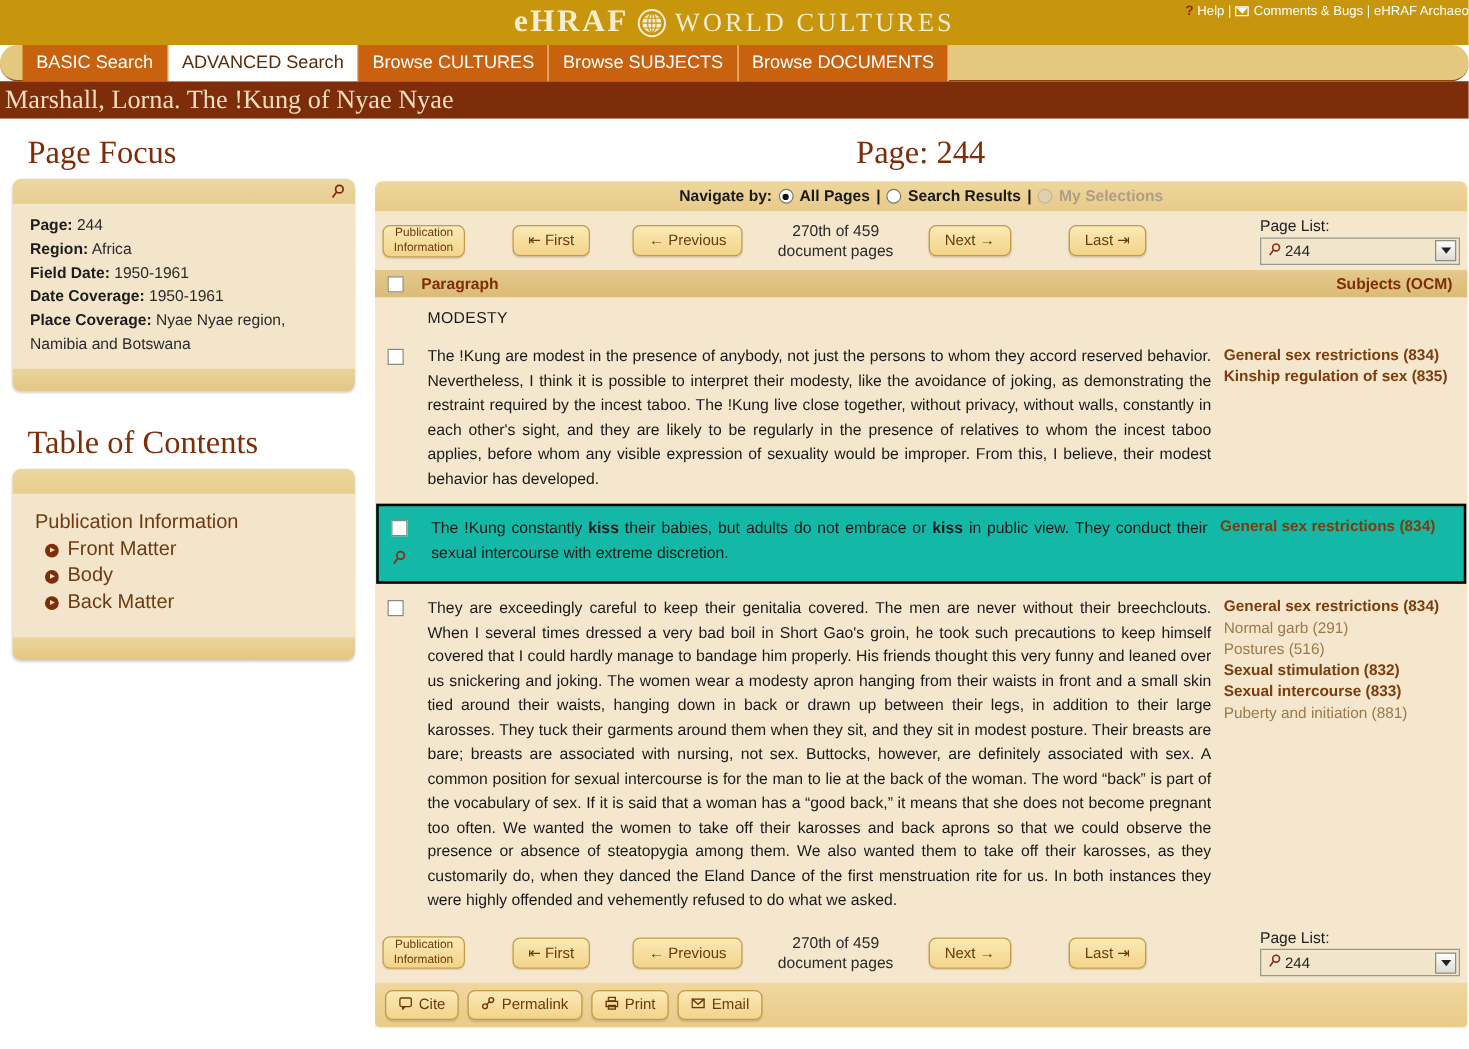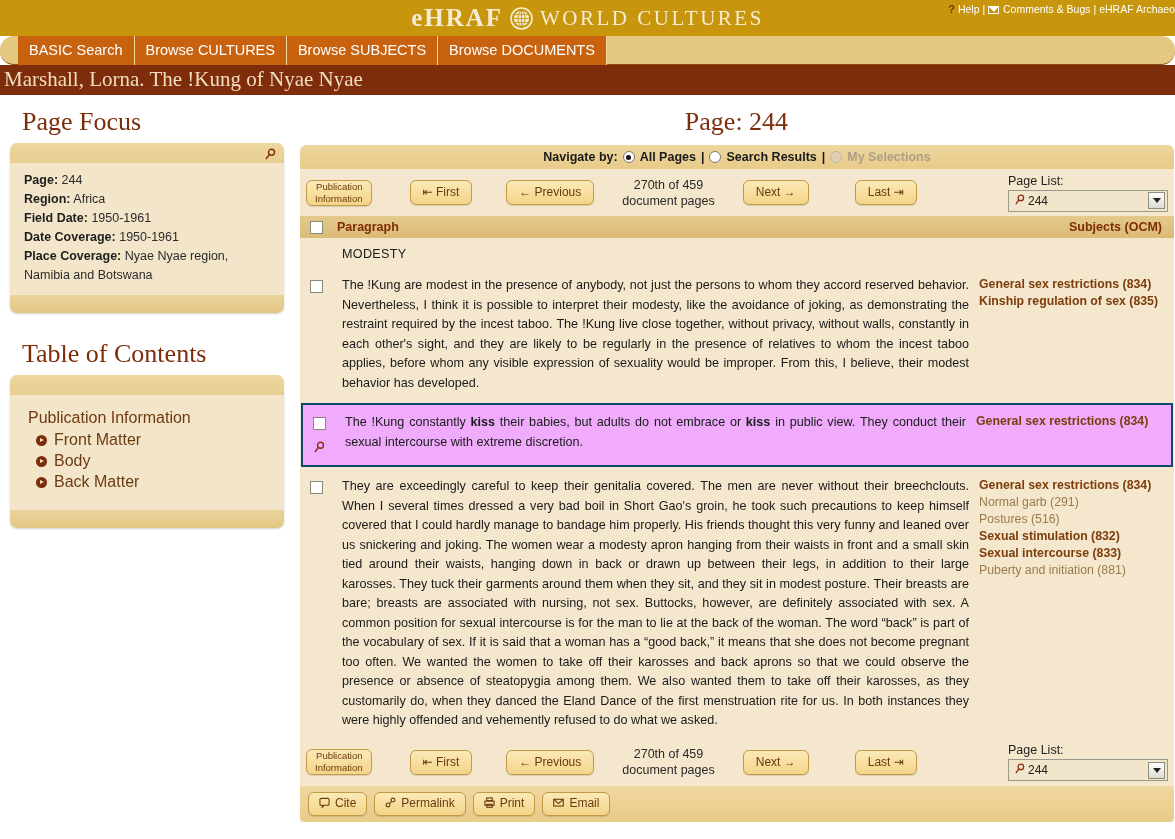--- a/index.html
+++ b/index.html
@@ -289,22 +289,22 @@
   .subjects {
     width: 185px; flex: 0 0 185px;
     font-size: 12.3px;
     line-height: 17px;
     color: #9a7a4c;
   }
   .subjects .s { cursor: pointer; }
   .subjects .s.bold { color: #7d3c0b; font-weight: bold; }
 
   .highlight-row {
-    border: 2px solid #0c4a6e;
-    background: #f0abfc;
+    border: 2px solid #000000;
+    background: #14b8a6;
     margin: 2px 1px;
   }
 
   .mag {
     display: inline-block;
     width: 12px; height: 12px;
   }
 
   .bottom-tools {
     background: linear-gradient(to bottom, #f0d79f, #e9cb8a);
@@ -345,20 +345,21 @@
     <span class="env-icon"></span>
     <a href="#">Comments &amp; Bugs</a>
     <span>|</span>
     <a href="#">eHRAF Archaeo</a>
   </div>
 </div>
 
 <div class="tabstrip">
   <div class="tabs">
     <div class="tab">BASIC Search</div>
+    <div class="tab active">ADVANCED Search</div>
     <div class="tab">Browse CULTURES</div>
     <div class="tab">Browse SUBJECTS</div>
     <div class="tab">Browse DOCUMENTS</div>
   </div>
 </div>
 
 <div class="doctitle">Marshall, Lorna. The !Kung of Nyae Nyae</div>
 
 <div class="page">
 

